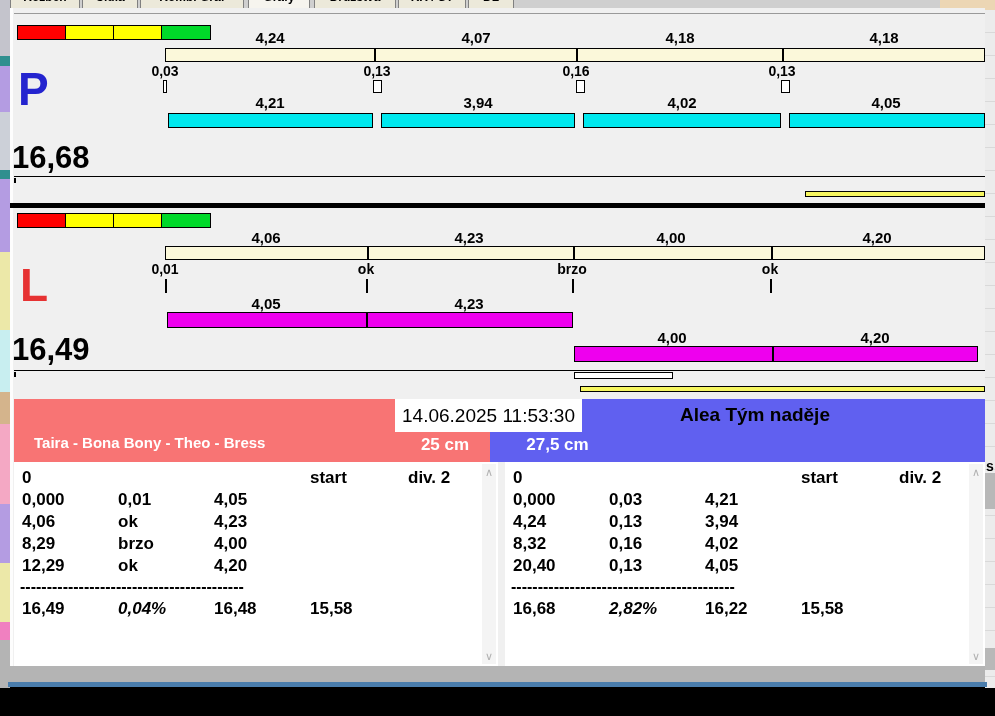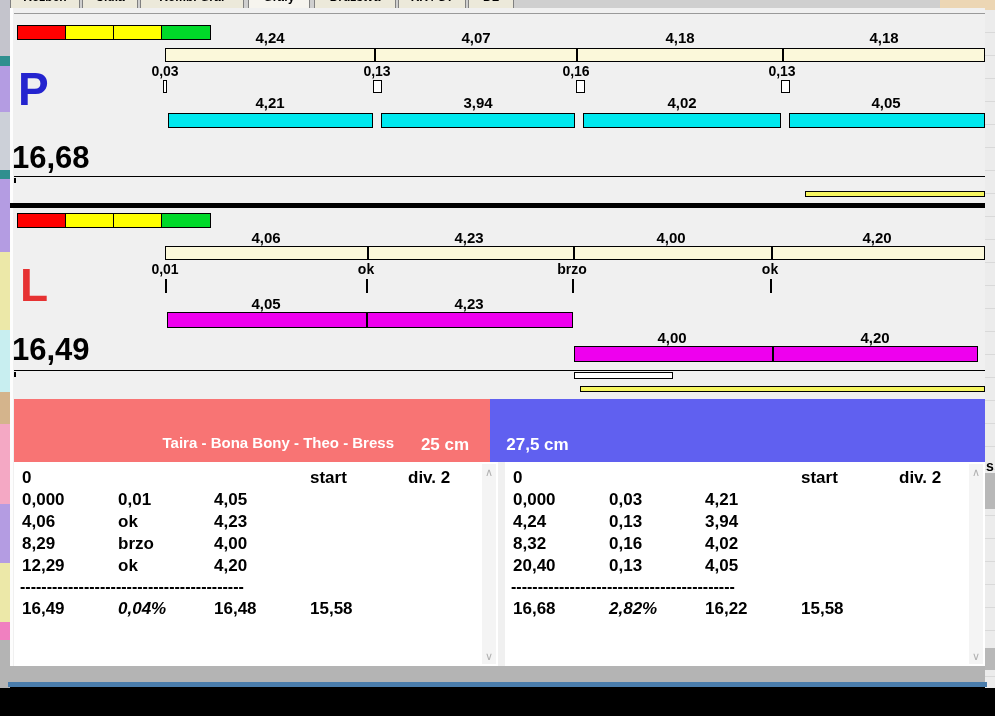--- a/index.html
+++ b/index.html
@@ -13,21 +13,21 @@
   .f14{font-size:14px;}
   .bar{position:absolute;border:1px solid #000;box-sizing:border-box;}
   .vdiv{position:absolute;top:-1px;width:2px;height:calc(100% + 2px);background:#000;}
   .legend{position:absolute;height:13px;border:1px solid #000;box-sizing:content-box;}
   .tickbox{position:absolute;background:#fff;border:1px solid #000;box-sizing:border-box;}
   .tickline{position:absolute;width:2px;background:#000;}
   .lane-letter{position:absolute;font-weight:bold;font-size:46px;line-height:1;}
   .lane-total{position:absolute;font-weight:bold;font-size:31px;color:#000;line-height:1;}
   .cell{position:absolute;font-weight:bold;font-size:17px;color:#000;white-space:nowrap;line-height:1.1;}
   .hdr-title{position:absolute;font-weight:bold;font-size:19px;color:#000;text-align:center;}
-  .hdr-sub{position:absolute;font-weight:bold;font-size:15px;color:#fff;text-align:right;}
+  .hdr-sub{position:absolute;font-weight:bold;font-size:15px;color:#fff;text-align:left;}
   .cm{position:absolute;font-weight:bold;font-size:17px;color:#fff;text-align:center;}
   .tab{position:absolute;top:-15px;height:23px;line-height:23px;text-align:center;
        font-size:12px;font-weight:bold;color:#000;background:#ece9da;border:1px solid #808080;
        border-bottom:none;box-sizing:border-box;}
   .scrollcol{position:absolute;width:14px;background:#f4f4f4;}
   .scrollarrow{position:absolute;width:14px;text-align:center;color:#b0b0b0;font-size:11px;line-height:12px;}
   .stripe{position:absolute;left:0;width:10px;}
   .rstrip{position:absolute;left:985px;width:10px;background:#ececec;
           background-image:repeating-linear-gradient(to bottom,#ececec 0,#ececec 22px,#c6c6c6 23px);}
 </style>
@@ -168,24 +168,26 @@
     <div class="abs" style="left:14px;top:372px;width:2px;height:5px;background:#000;"></div>
     <div class="bar" style="left:574px;top:372px;width:99px;height:7px;background:#fff;"></div>
     <div class="bar" style="left:580px;top:386px;width:405px;height:6px;background:#f6f660;"></div>
   </div>
 
   <div class="abs" style="left:14px;top:399px;width:476px;height:63px;background:#f87474;"></div>
   <div class="abs" style="left:490px;top:399px;width:495px;height:63px;background:#6060f0;"></div>
 
   <div class="hdr-sub" style="left:34px;top:434px;width:360px;">Taira - Bona Bony - Theo - Bress</div>
 
+  <div class="abs" style="left:395px;top:399px;width:187px;height:33px;background:#fff;text-align:center;line-height:33px;font-size:19px;color:#000;">14.06.2025 11:53:30</div>
 
   <div class="cm" style="left:400px;top:435px;width:90px;">25 cm</div>
-  <div class="cm" style="left:490px;top:435px;width:95px;">27,5 cm</div>
-
+  <div class="cm" style="left:490px;top:435px;width:95px;padding-left:20px;">27,5 cm</div>
+
+  <div class="hdr-title" style="left:600px;top:404px;width:310px;">Alea Tým naděje</div>
 
   <div class="abs" style="left:14px;top:462px;width:484px;height:204px;background:#fff;"></div>
   <div class="cell" style="left:22px;top:469px;">0</div>
   <div class="cell" style="left:310px;top:469px;">start</div>
   <div class="cell" style="left:408px;top:469px;">div. 2</div>
 
   <div class="cell" style="left:22px;top:491px;">0,000</div>
   <div class="cell" style="left:118px;top:491px;">0,01</div>
   <div class="cell" style="left:214px;top:491px;">4,05</div>
 

